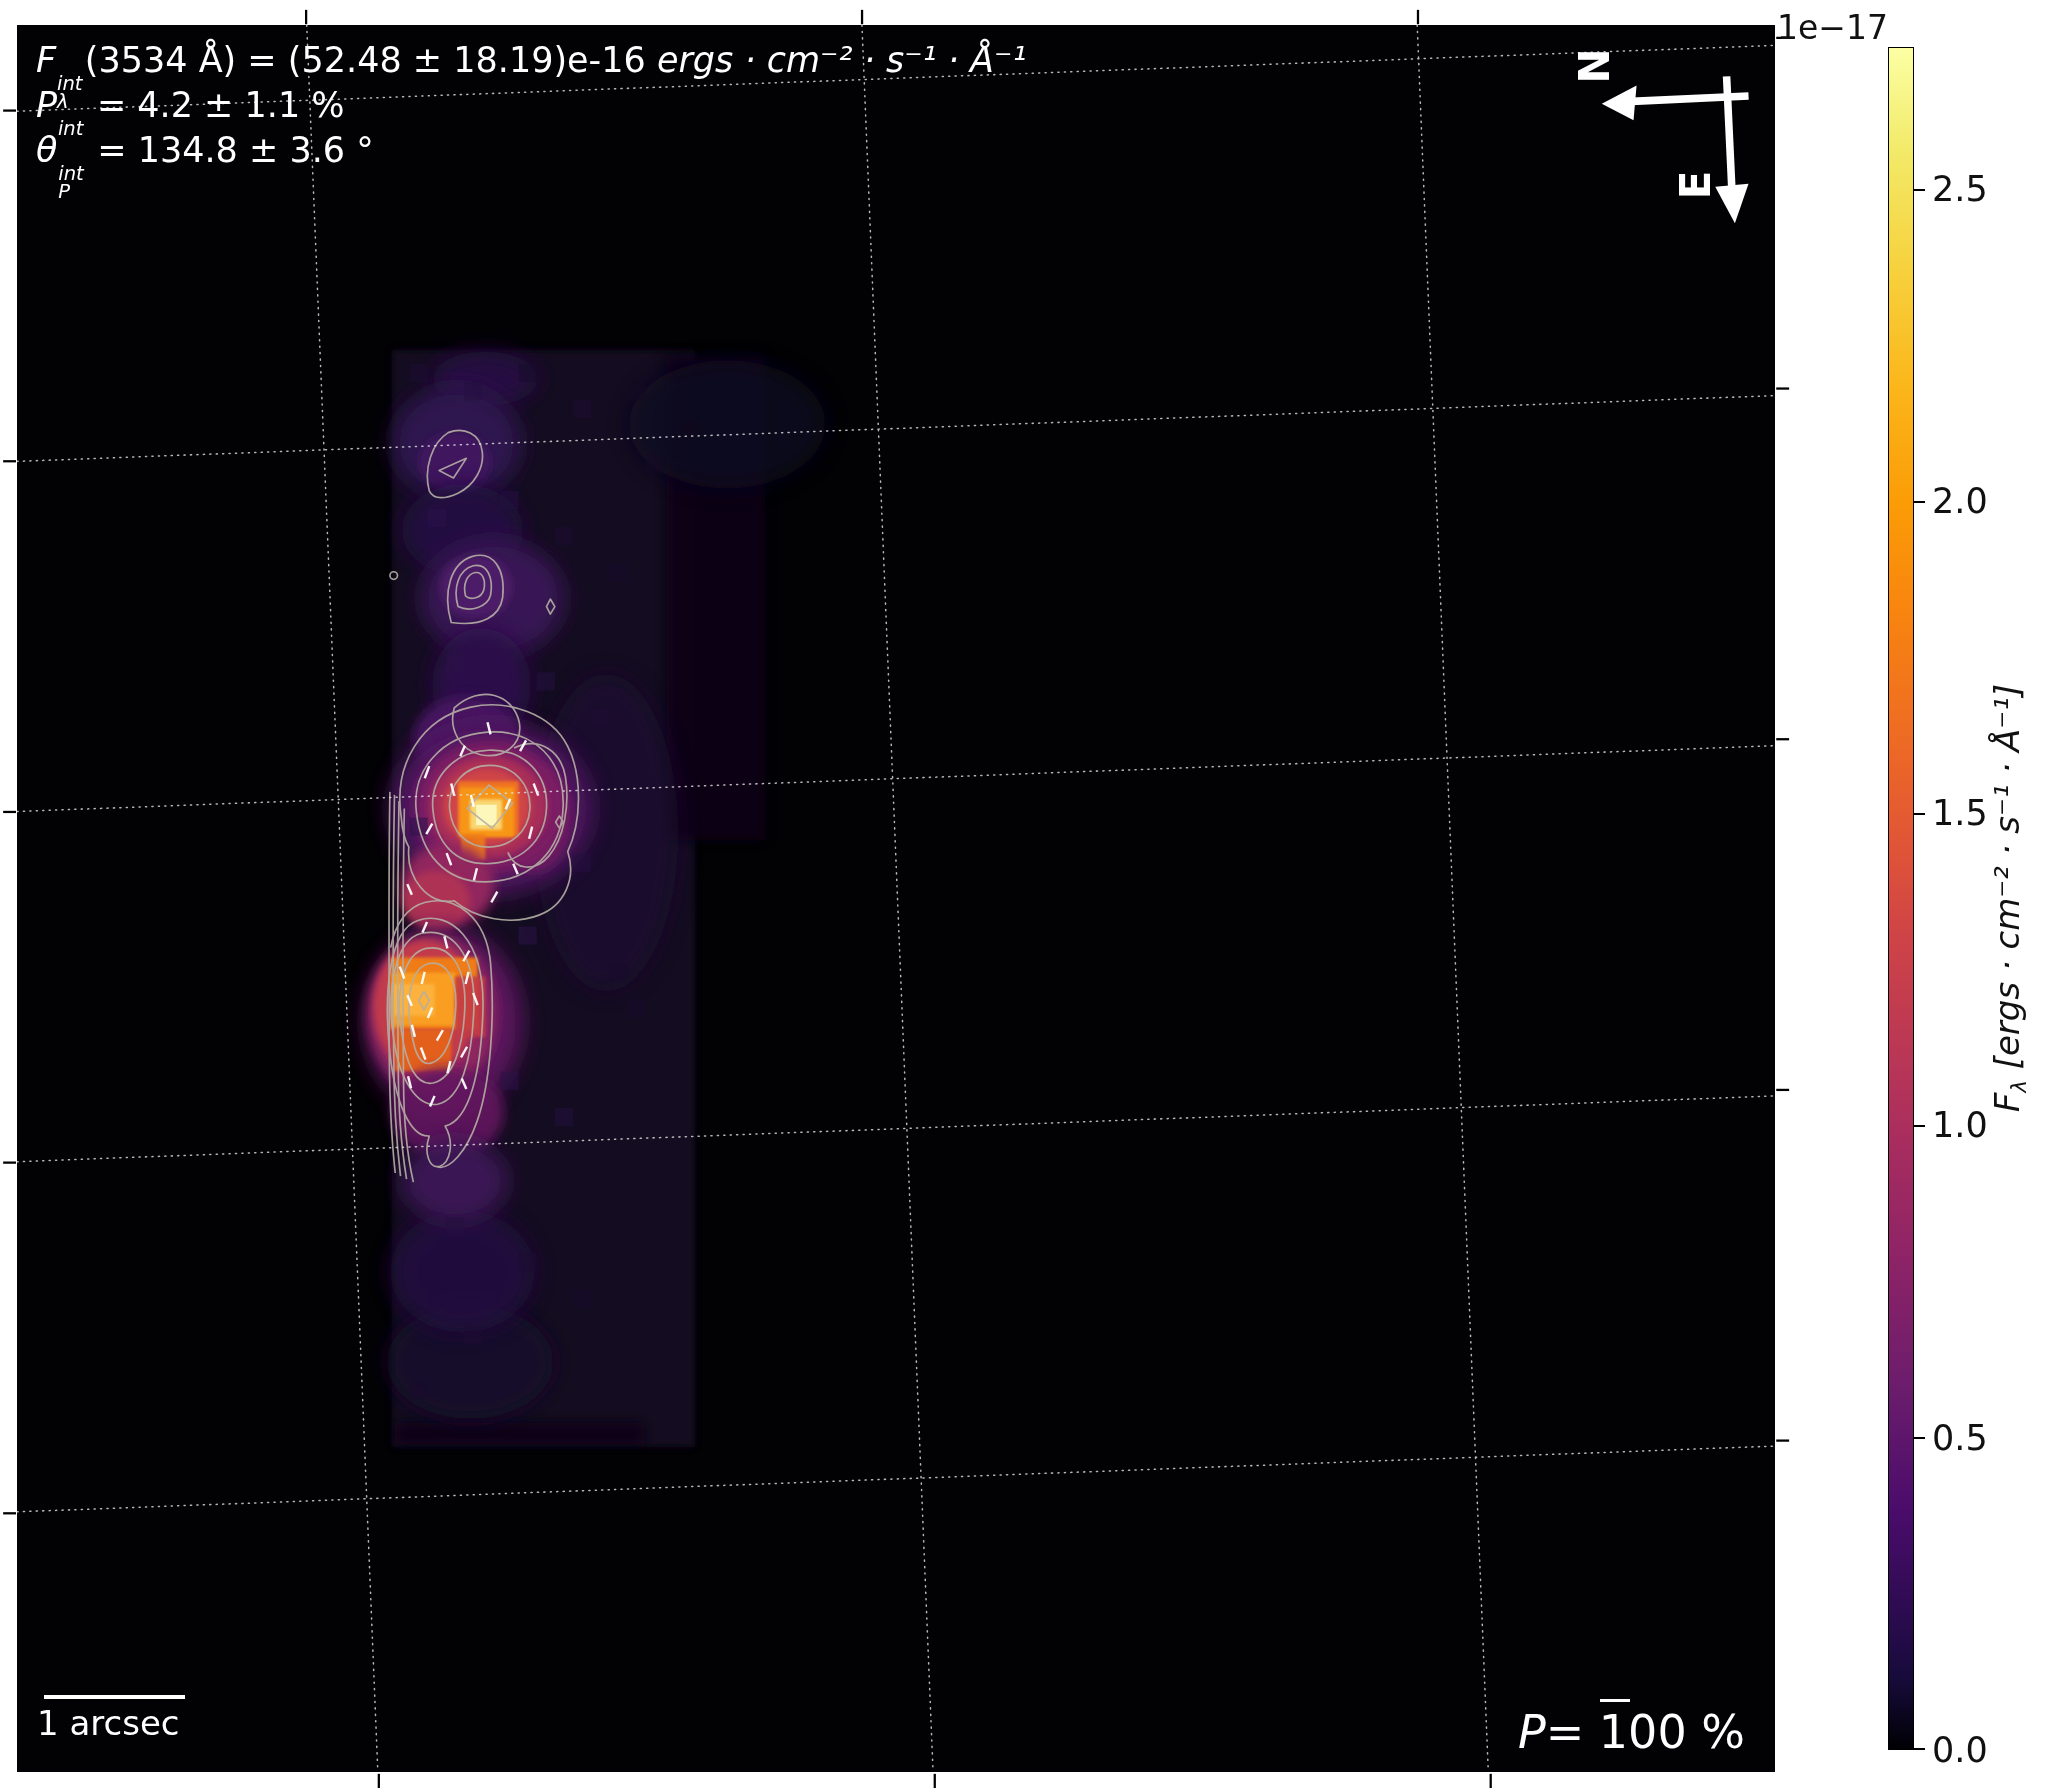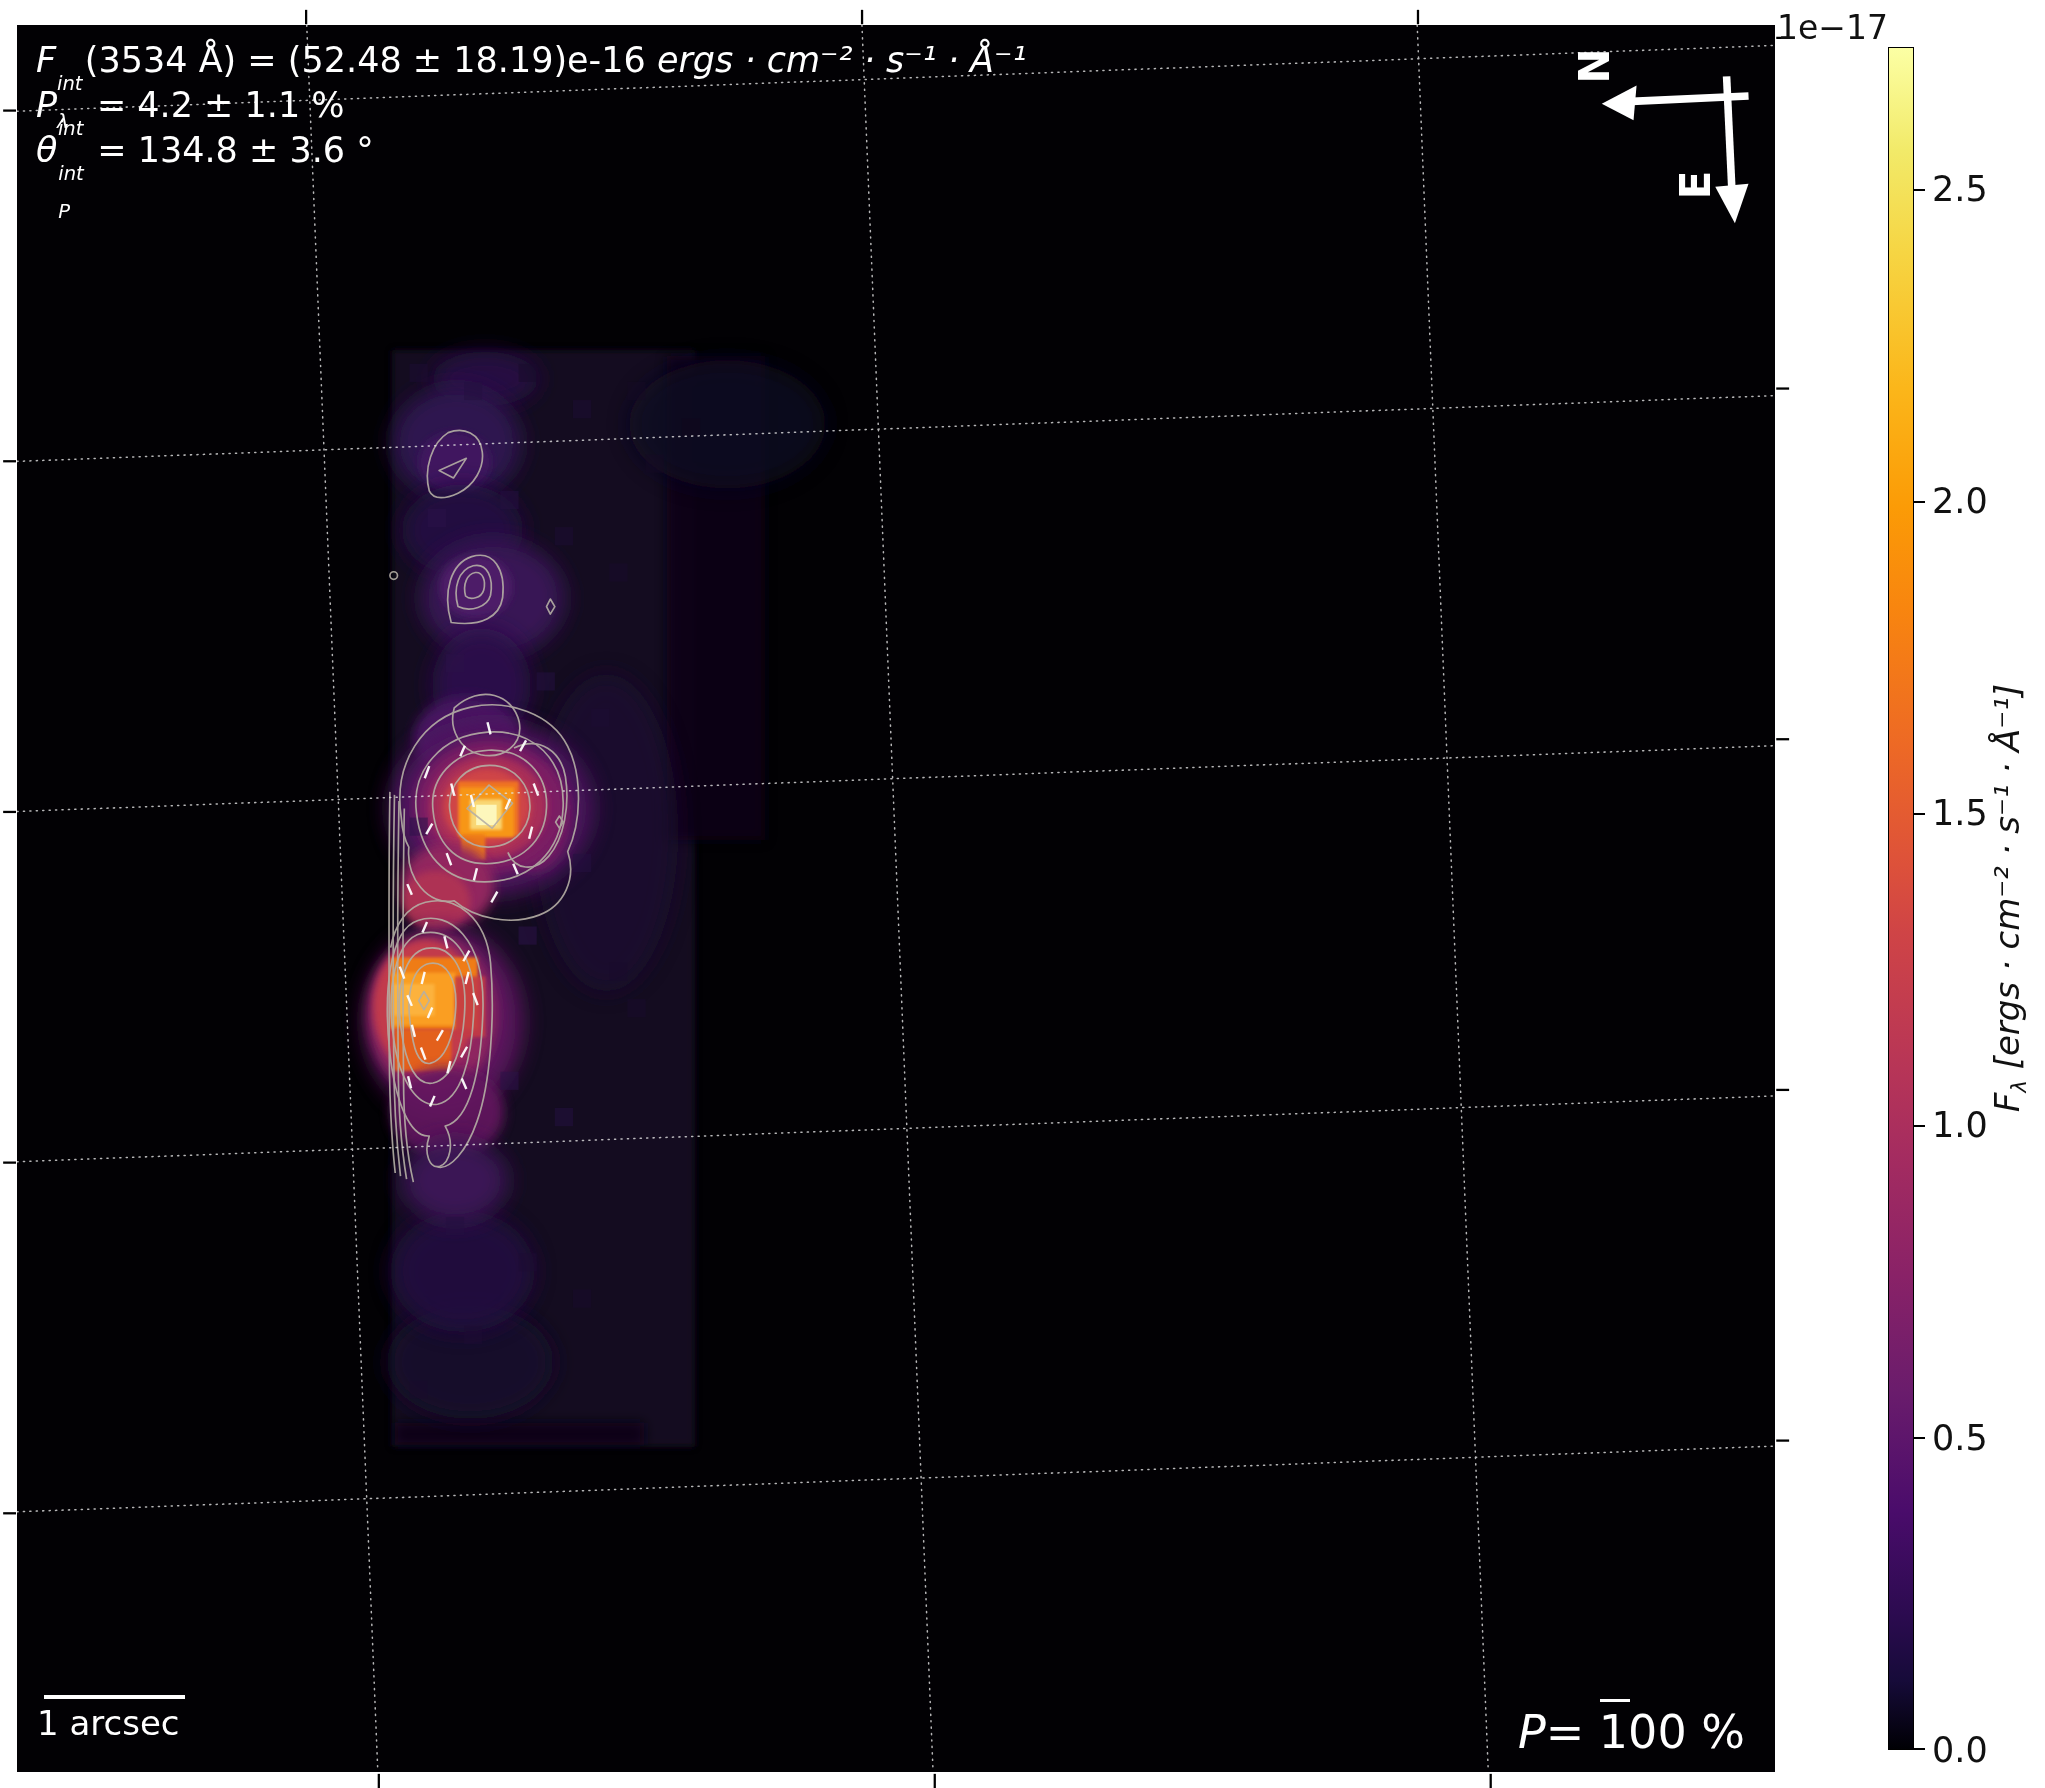--- a/index.html
+++ b/index.html
@@ -8,21 +8,21 @@
   .axes{position:absolute;left:16px;top:24px;width:1760px;height:1749px;background:#020104;
     border:1.5px solid #ffffff;box-sizing:border-box;overflow:hidden;}
   .plot-svg{position:absolute;left:0;top:0;width:100%;height:100%;display:block;}
   .ticks-svg{position:absolute;left:0;top:0;width:2046px;height:1789px;pointer-events:none;}
 
   
   .annotations{position:absolute;left:19px;top:15px;color:#ffffff;font-size:35px;}
   .ann-line{height:45px;white-space:nowrap;}
   .ann-line .sym{font-style:italic;}
   .ss{display:inline-flex;flex-direction:column;align-items:flex-start;vertical-align:-0.50em;
-      line-height:0.95;margin:0 2.3px 0 0.8px;gap:20px;}
+      line-height:0.95;margin:0 2.3px 0 0.8px;}
   .ss .sup,.ss .sub{font-size:0.56em;font-style:italic;display:block;min-height:0.60em;}
   .ann-line .units{font-style:italic;margin-top:35px;}
 
   
   .compass-label{position:absolute;color:#ffffff;font-size:42px;font-weight:700;white-space:nowrap;}
   .compass-n{left:1577px;top:41px;transform:translate(-50%,-50%) rotate(-90deg);}
   .compass-e{left:1678px;top:160px;transform:translate(-50%,-50%) rotate(-90deg);}
 
   
   .scalebar-line{position:absolute;left:27px;top:1670px;width:141px;height:3.8px;background:#ffffff;}

